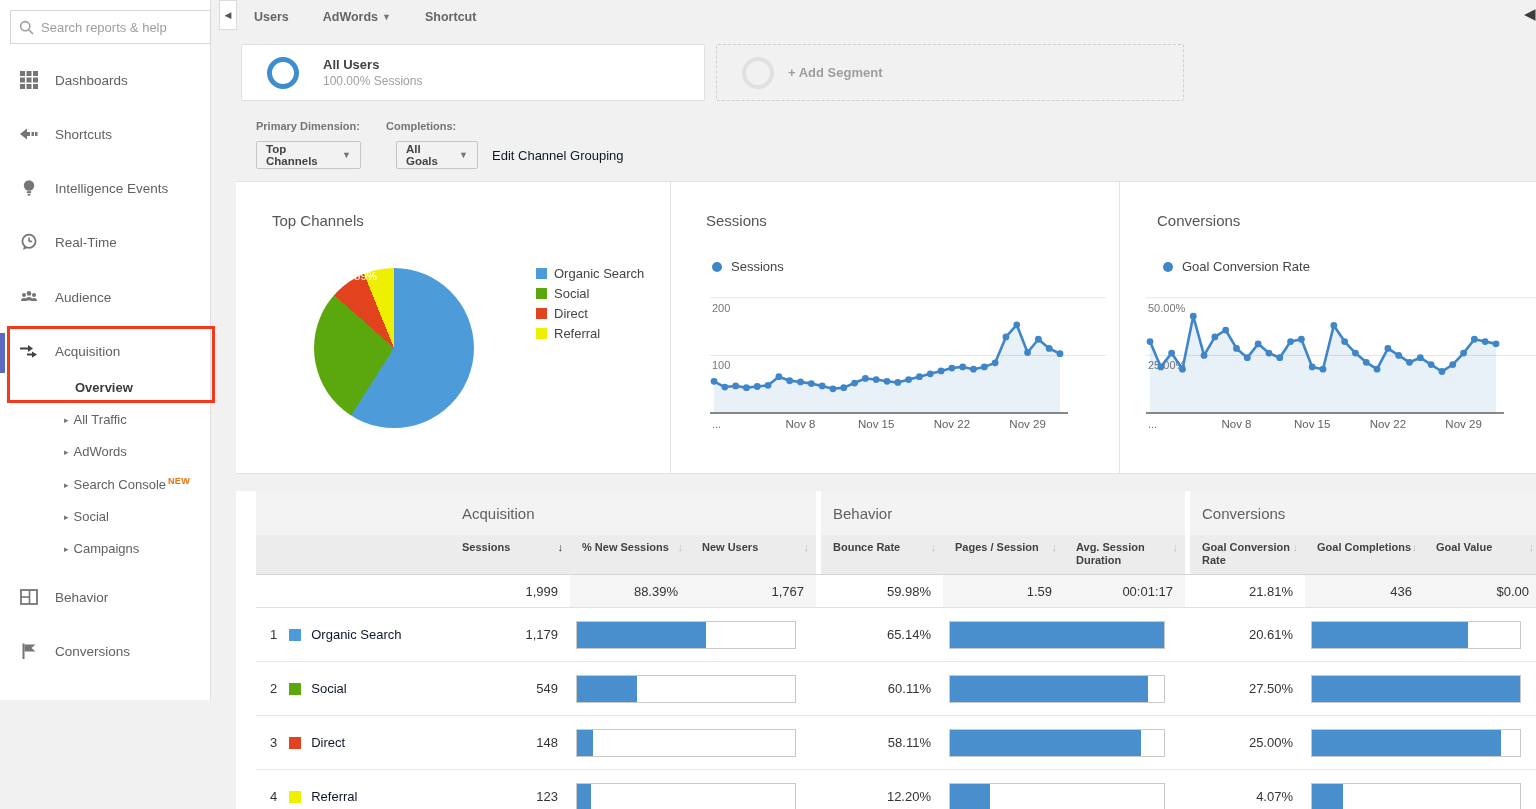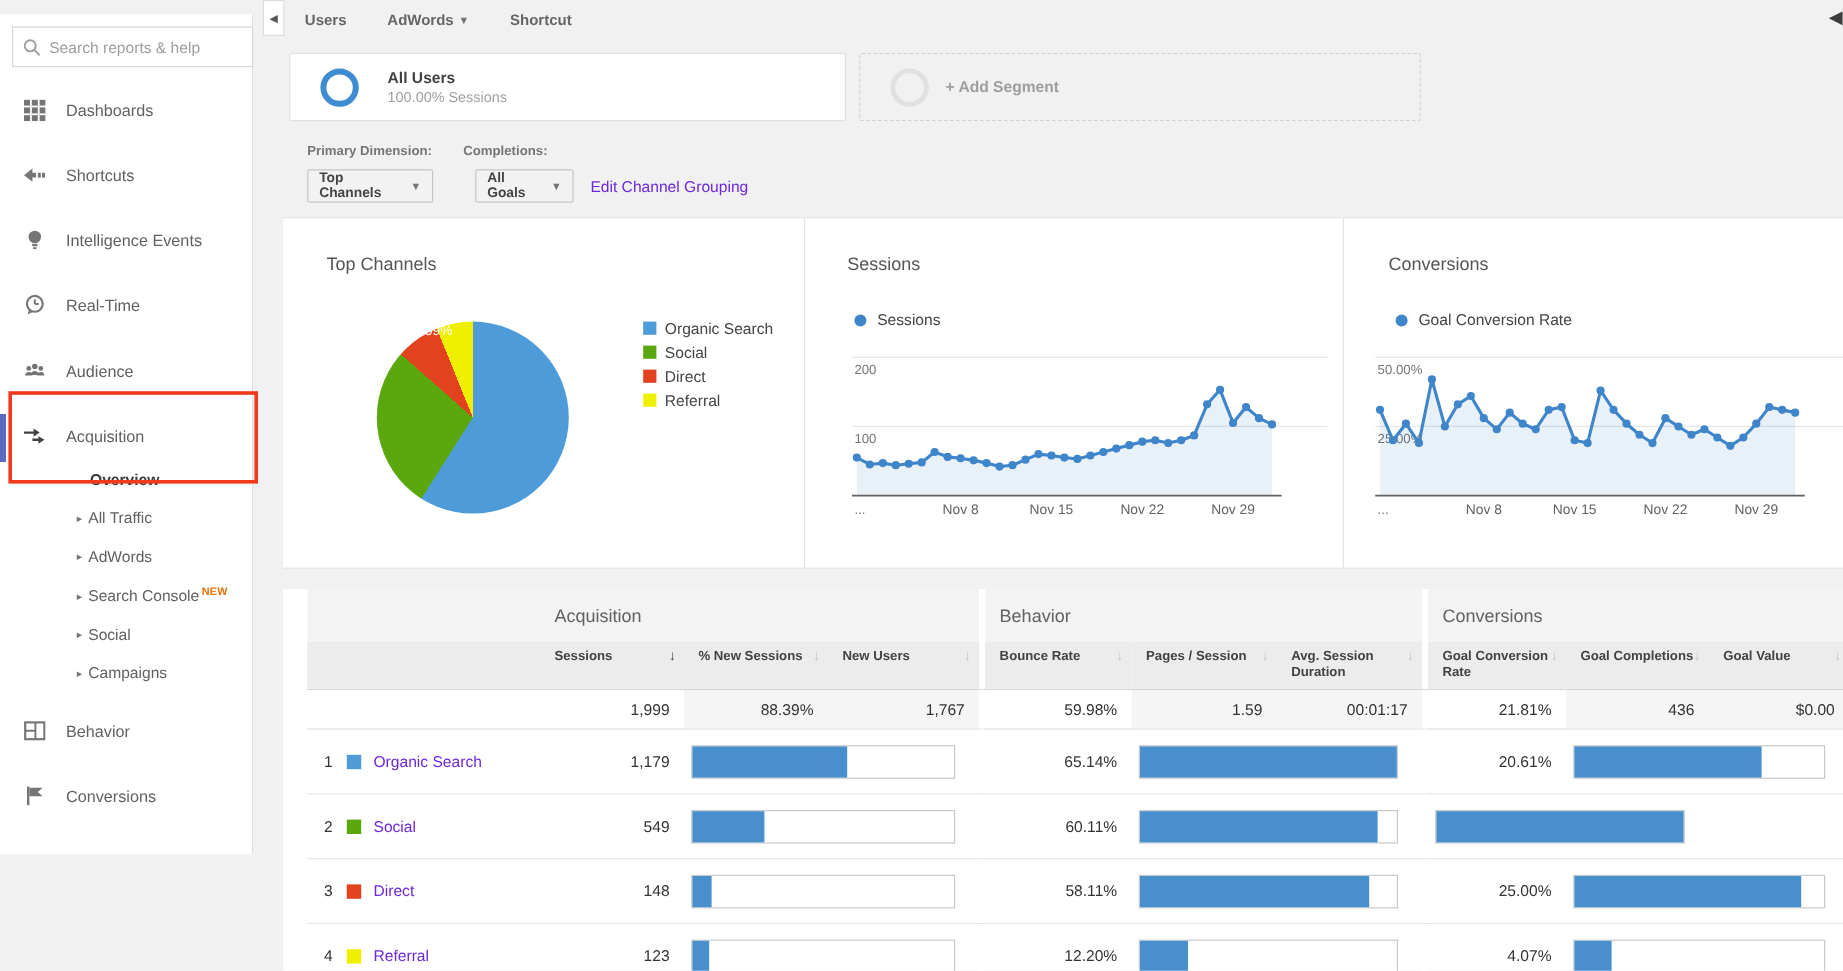--- a/index.html
+++ b/index.html
@@ -1,20 +1,20 @@
 <!DOCTYPE html>
 <html><head>
 <meta charset="utf-8">
 <style>
   * { box-sizing: border-box; margin: 0; padding: 0; }
   html,body { width:1536px; height:809px; overflow:hidden; }
   body { position:relative; font-family:"Liberation Sans",sans-serif; background:#f1f1f1; color:#424242; }
 
   
-  .sidebar { position:absolute; left:0; top:12px; width:211px; height:700px; background:#fff; border-right:1px solid #e0e0e0; }
+  .sidebar { position:absolute; left:0; top:0; width:211px; height:700px; background:#fff; border-right:1px solid #e0e0e0; }
   .searchbox { position:absolute; left:10px; top:10px; width:201px; height:34px; border:1px solid #d6d6d6; background:#fff; display:flex; align-items:center; padding:0 8px; }
   .searchbox svg { flex:0 0 auto; margin-right:7px; }
   .searchbox input { border:none; outline:none; width:100%; font-family:inherit; font-size:13px; color:#444; }
   .searchbox input::placeholder { color:#9e9e9e; }
   .nav-item { position:absolute; left:0; width:211px; height:40px; display:flex; align-items:center; cursor:pointer; }
   .nav-item .nicon { position:absolute; left:20px; width:18px; height:18px; }
   .nav-item .nlabel { position:absolute; left:55px; font-size:13.5px; color:#616161; }
   .nav-overview { position:absolute; left:75px; font-size:13px; font-weight:bold; color:#3c3c3c; cursor:pointer; }
   .nav-sub { position:absolute; left:64px; font-size:13px; color:#616161; cursor:pointer; white-space:nowrap; }
   .nav-sub .tri { color:#757575; font-size:9px; margin-right:5px; vertical-align:1px; }
@@ -38,21 +38,21 @@
   .ring-blue { border:5px solid #3f8dd1; }
   .ring-gray { border:4px solid #e0e0e0; }
   .seg-text { margin-left:24px; }
   .seg-name { font-size:13px; font-weight:bold; color:#424242; }
   .seg-sub { font-size:12px; color:#9e9e9e; margin-top:2px; }
   .seg-add-label { margin-left:14px; font-size:13px; color:#9e9e9e; }
 
   
   .dim-label { position:absolute; font-size:11px; font-weight:bold; color:#757575; }
   .dd-btn { position:absolute; top:141px; height:28px; background:#f2f2f2; border:1px solid #c6c6c6; border-radius:2px; font-size:11.5px; font-weight:bold; color:#444; display:flex; align-items:center; padding:0 9px; cursor:pointer; }
-  .link { color:#6d28d9; font-size:13px; cursor:pointer; text-decoration:none; }
+  .link { color:#0f172a; font-size:13px; cursor:pointer; text-decoration:none; }
   .edit-link { position:absolute; left:492px; top:148px; }
 
   
   .charts-panel { position:absolute; left:236px; top:181px; width:1300px; height:293px; background:#fff; border-top:1px solid #e3e3e3; border-bottom:1px solid #e3e3e3; }
   .vdiv { position:absolute; top:0; width:1px; height:100%; background:#e3e3e3; }
   .chart-title { position:absolute; font-size:15px; color:#555; }
   .legend-item { position:absolute; display:flex; align-items:center; font-size:13px; color:#444; }
   .legend-dot { width:10px; height:10px; border-radius:50%; background:#3f85c9; margin-right:9px; }
   .pie { position:absolute; left:78px; top:86px; width:160px; height:160px; border-radius:50%; }
   .pie-label { position:absolute; color:#fff; font-size:11.5px; }
@@ -432,20 +432,21 @@
           </div>
         </div>
         <div class="gap-cell"></div>
         <div class="num-cell">60.11%</div>
         <div class="bar-cell" style="grid-column: span 2;">
           <div class="bar-box">
             <div class="bar-fill" style="width: 92.3%;"></div>
           </div>
         </div>
         <div class="gap-cell"></div>
+        <div class="num-cell">27.50%</div>
         <div class="bar-cell" style="grid-column: span 2;">
           <div class="bar-box">
             <div class="bar-fill" style="width: 100%;"></div>
           </div>
         </div>
       </div>
       <div class="trow b-row">
         <div class="label-cell">
           <div class="">3</div>
           <div class="swatch" style="background: rgb(226, 67, 30);"></div>

